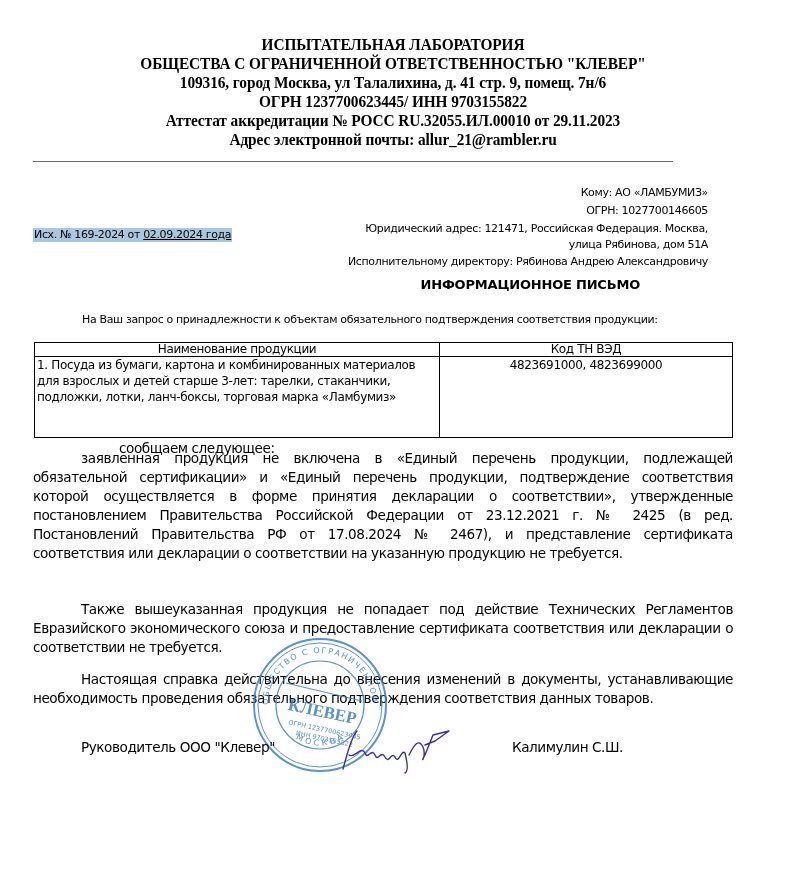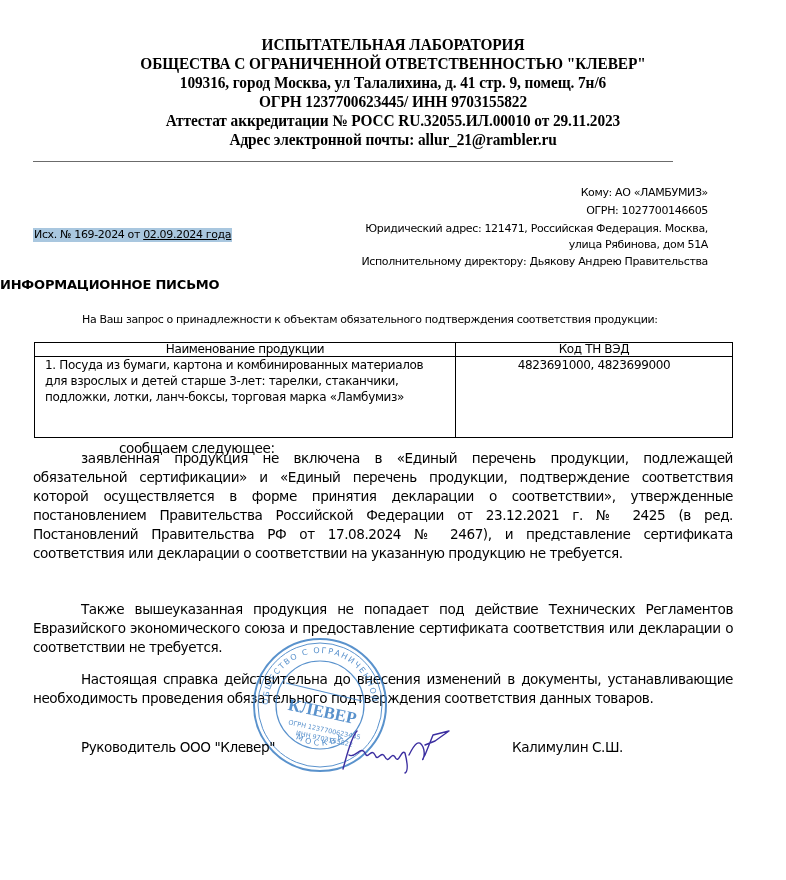--- a/index.html
+++ b/index.html
@@ -11,28 +11,28 @@
     }
     .rule { position: absolute; left: 33px; top: 161px; width: 640px; height: 1px; border-top: 1px solid #6b6b6b; }
     .sans { font-family: "DejaVu Sans", sans-serif; }
     .small { font-size: 11px; line-height: 19px; letter-spacing: -0.35px; }
     .right { position: absolute; right: 78px; text-align: left; white-space: nowrap; }
     .outref {
       position: absolute; left: 33px; top: 228px; font-size: 11px; line-height: 14px;
       background: #a9c7df; letter-spacing: -0.35px; white-space: nowrap; padding: 0 1px;
     }
     .outref .u { text-decoration: underline; }
-    .title { position: absolute; left: 0; width: 640px; top: 277px; text-align: left;
+    .title { position: absolute; left: 0; width: 640px; top: 277px; text-align: right;
       font-weight: bold; font-size: 13px; letter-spacing: -0.2px; }
     .intro { position: absolute; left: 82px; top: 313px; font-size: 11px; letter-spacing: -0.35px; white-space: nowrap; }
     table.prod {
       position: absolute; left: 34px; top: 342px; width: 699px; border-collapse: collapse;
       font-size: 12px; letter-spacing: -0.35px;
     }
-    table.prod td, table.prod th { border: 1px solid #000; padding: 0 10px; vertical-align: top; }
+    table.prod td, table.prod th { border: 1px solid #000; padding: 0 2px; vertical-align: top; }
     table.prod th { font-weight: normal; text-align: center; height: 13px; line-height: 13px; }
     table.prod td { line-height: 16px; }
     table.prod td.code { text-align: center; }
     .para {
       position: absolute; left: 90px; width: 652px; font-size: 13.6px; line-height: 19px;
       text-align: justify; letter-spacing: -0.45px;
     }
     .para .ind { display: inline-block; width: 29px; }
     .sig { position: absolute; top: 739px; font-size: 13.6px; letter-spacing: -0.45px; white-space: nowrap; }
     .stamp { position: absolute; left: 250px; top: 635px; width: 140px; height: 140px; pointer-events: none; opacity: 0.85; }
@@ -46,21 +46,21 @@
 <div class="hdr" style="top:73px">109316, город Москва, ул Талалихина, д. 41 стр. 9, помещ. 7н/6</div>
 <div class="hdr" style="top:92px">ОГРН 1237700623445/ ИНН 9703155822</div>
 <div class="hdr" style="top:111px">Аттестат аккредитации № РОСС RU.32055.ИЛ.00010 от 29.11.2023</div>
 <div class="hdr" style="top:130px">Адрес электронной почты: allur_21@rambler.ru</div>
 <div class="rule"></div>
 
 <div class="right sans small" style="top:183px">Кому: АО «ЛАМБУМИЗ»</div>
 <div class="right sans small" style="top:201px">ОГРН: 1027700146605</div>
 <div class="right sans small" style="top:219px">Юридический адрес: 121471, Российская Федерация. Москва,</div>
 <div class="right sans small" style="top:235px">улица Рябинова, дом 51А</div>
-<div class="right sans small" style="top:252px">Исполнительному директору: Дьякову Андрею Правительства</div>
+<div class="right sans small" style="top:252px">Исполнительному директору: Рябинова Андрею Александровичу</div>
 
 <div class="outref sans">
   <span>Исх. № 169-2024 от </span><span class="u">02.09.2024 года</span>
 </div>
 
 <div class="title sans">ИНФОРМАЦИОННОЕ ПИСЬМО</div>
 
 <div class="intro sans">На Ваш запрос о принадлежности к объектам обязательного подтверждения соответствия продукции:</div>
 
 <table class="prod sans">

